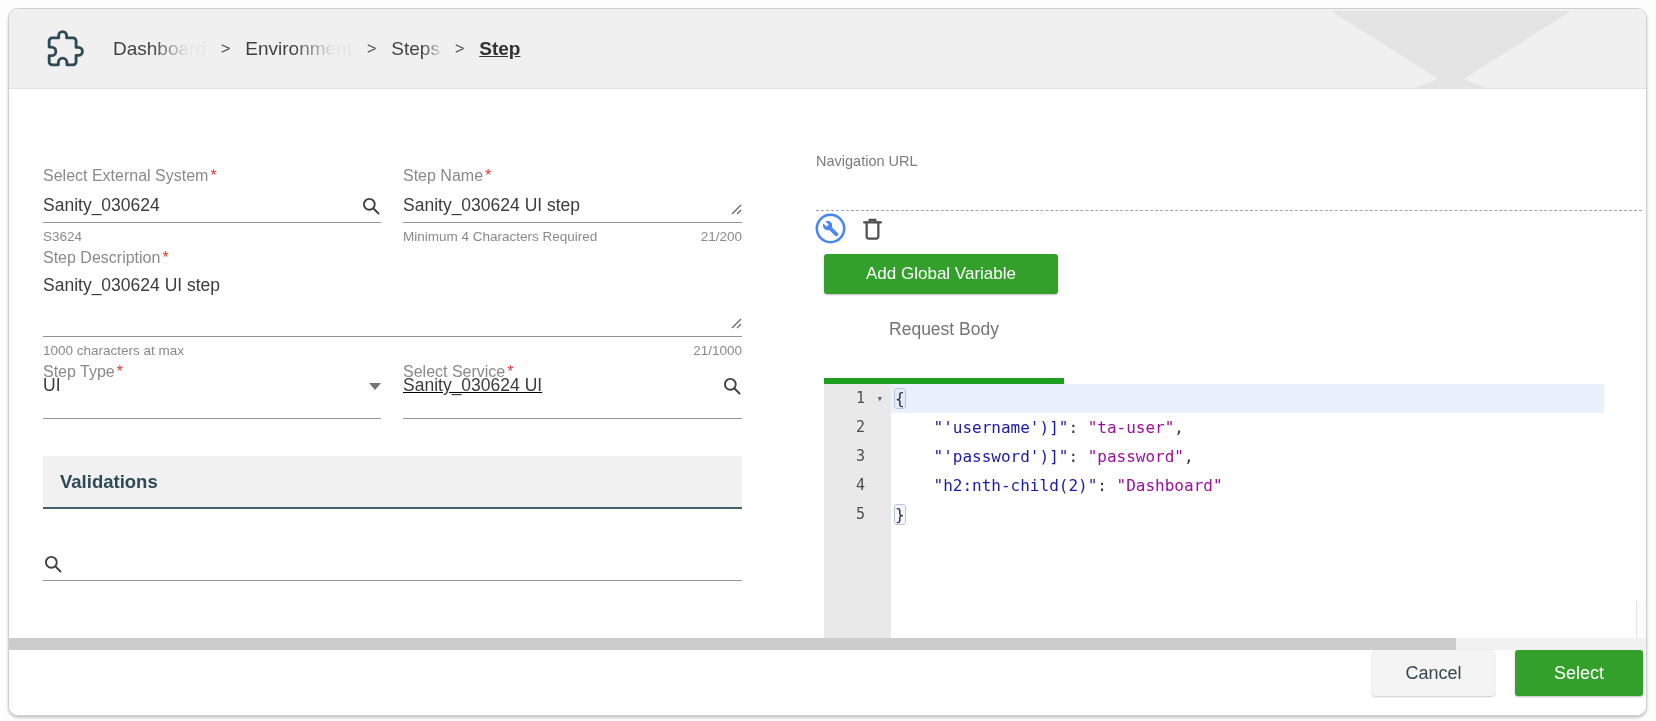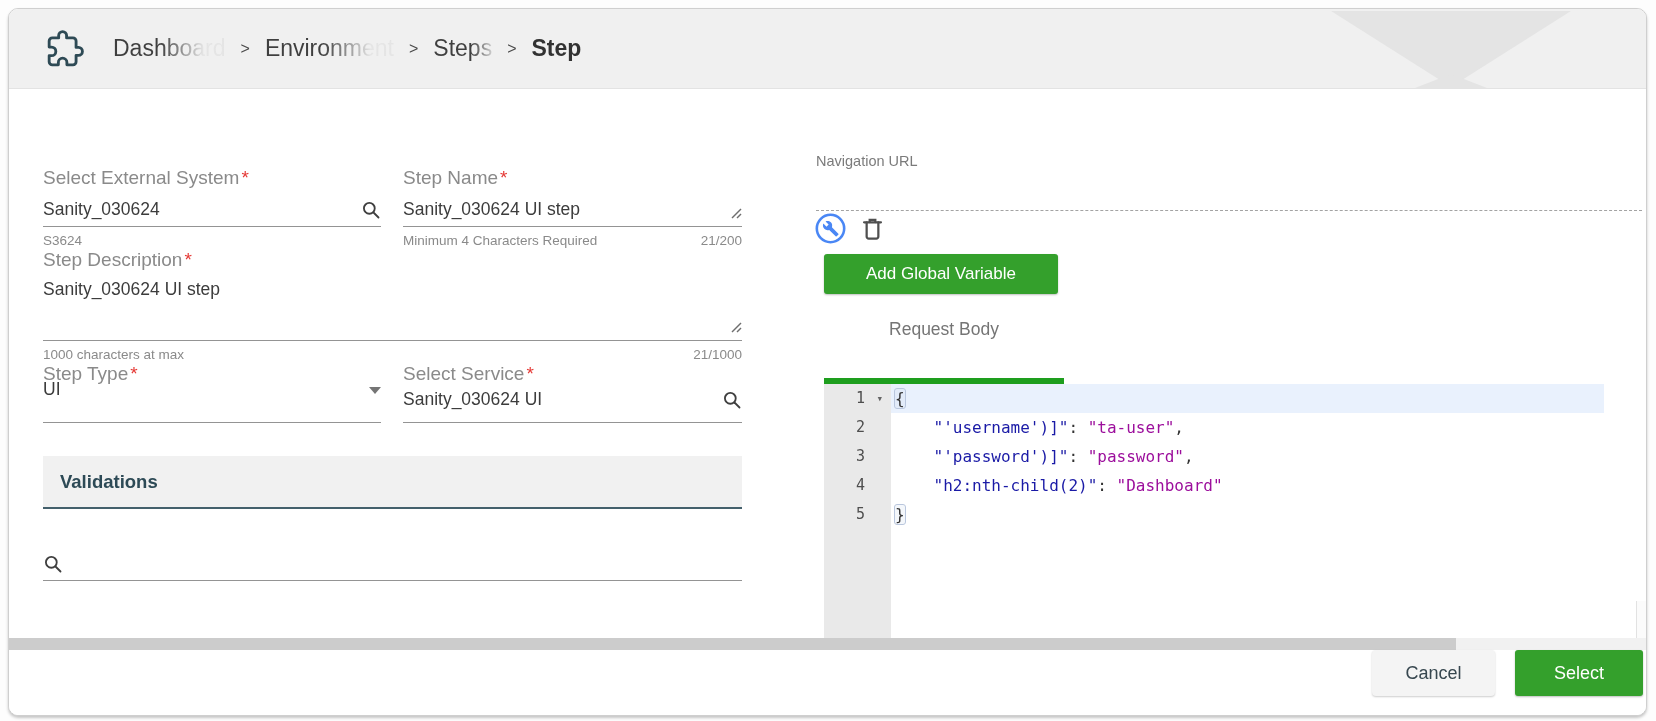--- a/index.html
+++ b/index.html
@@ -11,51 +11,51 @@
 
   
   .header { position:absolute; left:0; top:0; right:0; height:80px; background:#f0f0f0; border-bottom:1px solid #e3e3e3; }
   .decor { position:absolute; right:75px; top:0; width:240px; height:100%; pointer-events:none; }
   .decor .tri-down { position:absolute; left:0; top:2px; width:100%; height:76px; background:#e4e4e4;
     clip-path:polygon(0 0,100% 0,50% 100%); }
   .decor .tri-up { position:absolute; left:35%; bottom:0; width:30%; height:14px; background:#e4e4e4;
     clip-path:polygon(50% 0,0 100%,100% 100%); }
   .breadcrumb { position:absolute; left:37px; top:0; height:100%; display:flex; align-items:center; gap:15px; }
   .logo { display:flex; margin-right:14px; }
-  .crumb { font-size:23px; color:#3f3f3f; }
+  .crumb { font-size:19px; color:#3f3f3f;text-decoration:underline; }
   .fade1 { background:linear-gradient(90deg,#3f3f3f 0%,#3f3f3f 42%,rgba(63,63,63,.06) 80%,rgba(63,63,63,.06) 100%);
     -webkit-background-clip:text; background-clip:text; color:transparent; }
   .fade2 { background:linear-gradient(90deg,#3f3f3f 0%,#3f3f3f 45%,rgba(63,63,63,.06) 82%,rgba(63,63,63,.06) 100%);
     -webkit-background-clip:text; background-clip:text; color:transparent; }
   .fade3 { background:linear-gradient(90deg,#3f3f3f 0%,#3f3f3f 66%,rgba(63,63,63,.18) 100%);
     -webkit-background-clip:text; background-clip:text; color:transparent; }
   .crumb.current { font-weight:700; color:#323232; }
   .sep { font-size:16px; color:#4a4a4a; }
 
   
   .field { position:absolute; }
-  .f-label { font-size:19px; color:#8a8a8a; }
+  .f-label { font-size:16px; color:#8a8a8a; }
   .req { color:#e53935; margin-left:2px; }
   .control { position:relative; border-bottom:1.5px solid #949494; display:flex; align-items:flex-end; }
   .value { font-size:17.5px; color:#3c3c3c; flex:1; }
   .placeholder { font-size:17.5px; color:#7d7d7d; flex:1; }
   .helper-row { display:flex; justify-content:space-between; font-size:13.5px; color:#8a8a8a; margin-top:6px; }
   .icon-right { flex:0 0 auto; display:flex; }
   .grip { position:absolute; right:0; bottom:3px; }
 
   .f-external { left:34px; top:158px; width:338px; }
   .f-external .control { height:38px; padding-bottom:6px; }
   .f-stepname { left:394px; top:158px; width:339px; }
   .f-stepname .control { height:38px; padding-bottom:6px; }
   .f-desc { left:34px; top:240px; width:699px; }
   .f-desc .control { height:70px; align-items:flex-start; padding-top:8px; }
   .f-type { left:34px; top:354px; width:338px; }
   .f-type .control { height:38px; padding-bottom:22px; }
   .f-service { left:394px; top:354px; width:339px; }
-  .f-service .control { height:38px; padding-bottom:12px; }
+  .f-service .control { height:38px; padding-bottom:22px;text-decoration:underline; }
   .f-validation { left:34px; top:534px; width:699px; }
   .f-validation .control { height:38px; padding-bottom:6px; }
 
   .section-band { position:absolute; left:34px; top:447px; width:699px; height:53px; background:#f1f1f1;
     border-bottom:2px solid #44606c; display:flex; align-items:center; padding-left:17px; }
   .section-title { font-size:18.5px; font-weight:700; color:#2d4a56; }
 
   .chev { width:0; height:0; border-left:6px solid transparent; border-right:6px solid transparent;
     border-top:7px solid #757575; margin-bottom:6px; }
 

